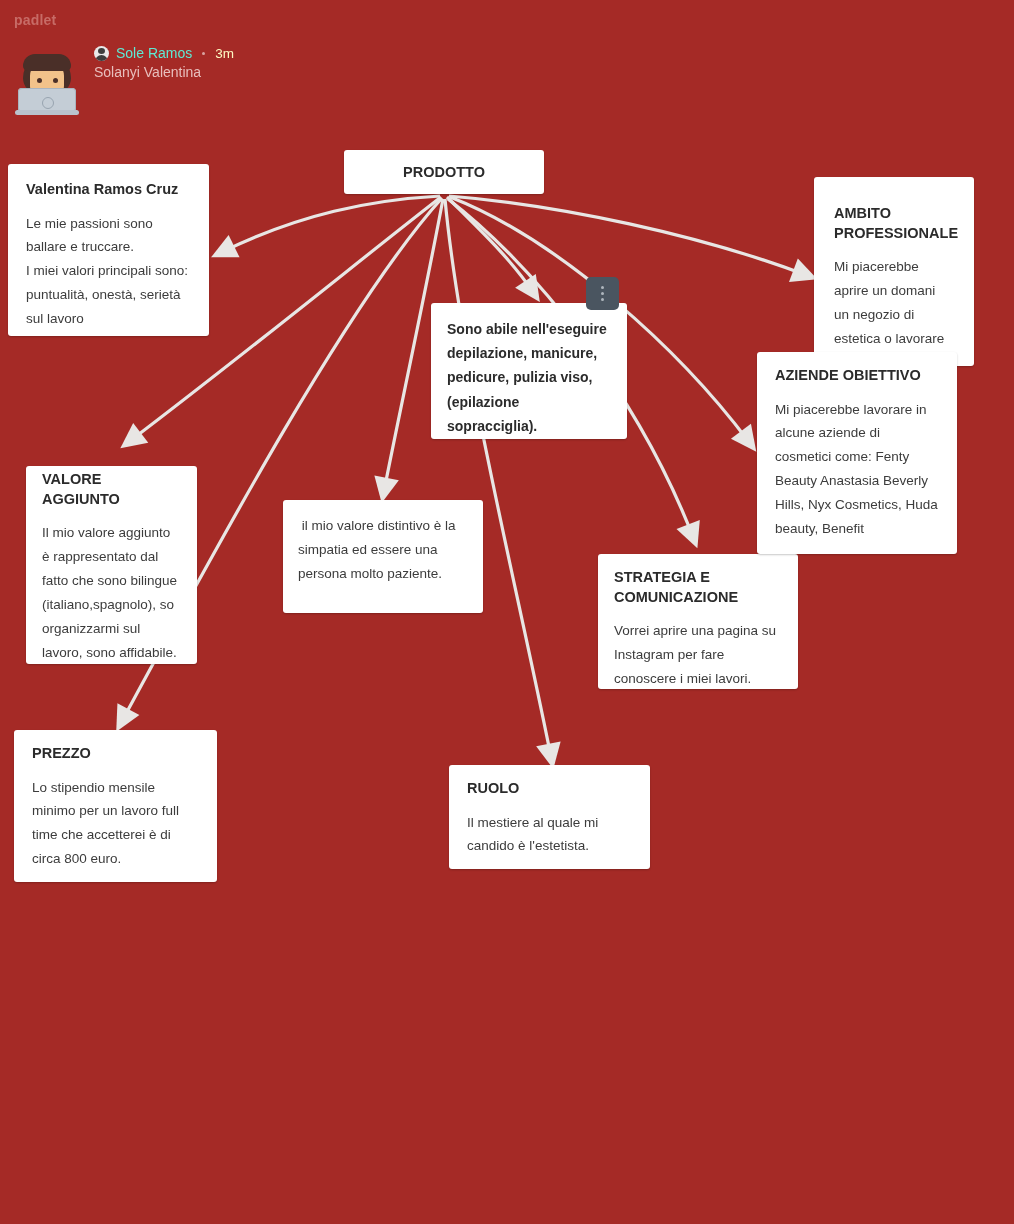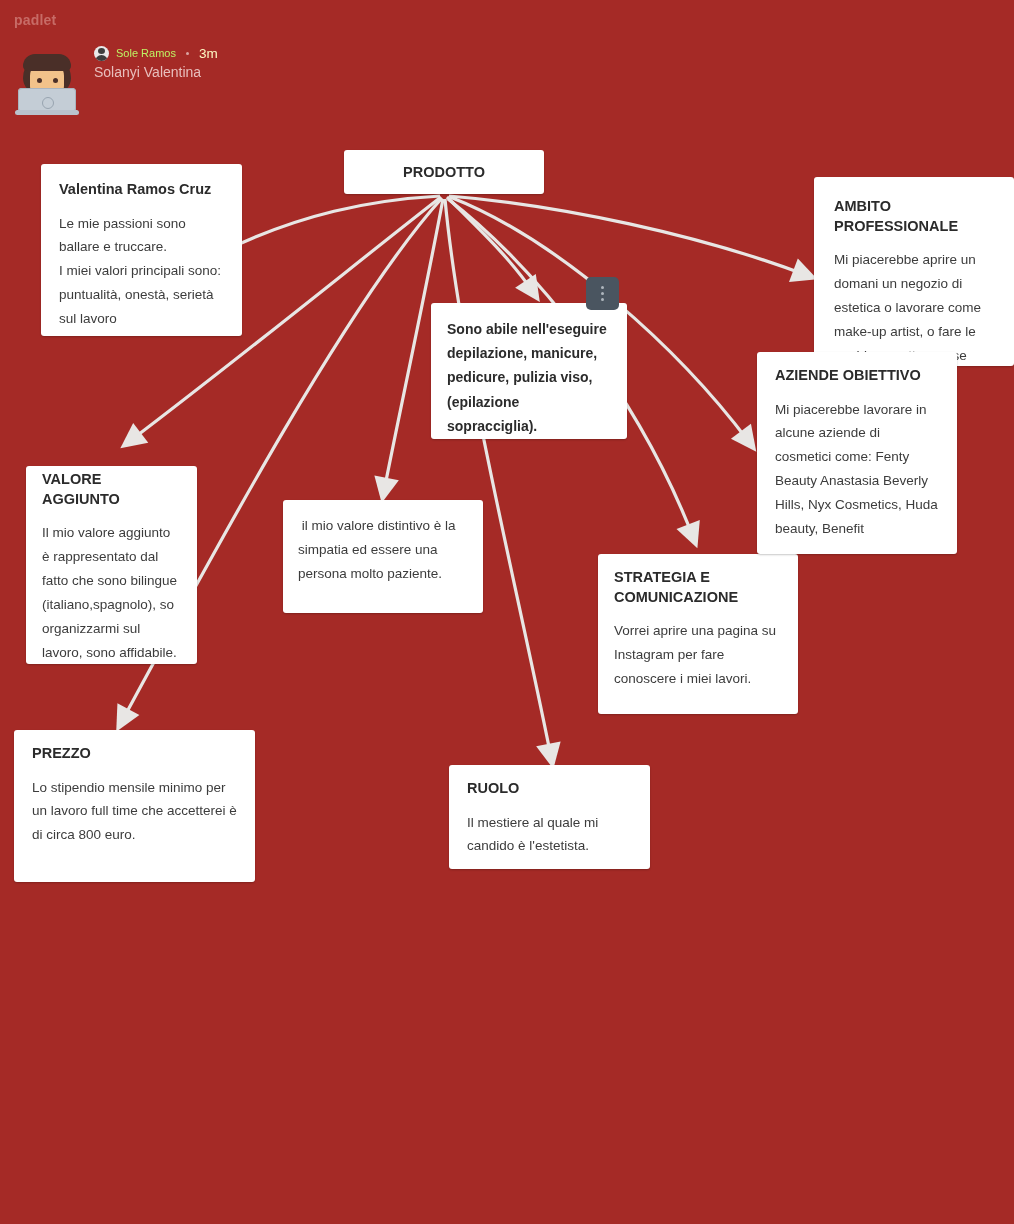--- a/index.html
+++ b/index.html
@@ -125,22 +125,22 @@
   }
   .meta-avatar:after {
     content: "";
     position: absolute;
     left: 1px; top: 9px;
     width: 13px; height: 8px;
     background: #3d3d3d;
     border-radius: 7px 7px 0 0;
   }
   .meta-name {
-    font-size: 11px;
-    color: #bef264;
+    font-size: 14px;
+    color: #5eead4;
   }
   .meta-dot {
     width: 3px; height: 3px;
     border-radius: 50%;
     background: #d9a4a1;
     margin: 0 10px;
   }
   .meta-time {
     font-size: 13.5px;
     color: #fef9c3;
@@ -193,29 +193,29 @@
   }
   .card.bold-body .body {
     font-weight: 700;
     color: #2b2b2b;
     font-size: 14px;
     line-height: 1.73;
   }
   .card.title-only .title { margin-bottom: 0; text-align: center; }
 
   
-  #card-valentina   { left: 8px;   top: 164px; width: 201px; height: 172px; padding: 16px 18px; margin-left: 33px; }
+  #card-valentina   { left: 8px;   top: 164px; width: 201px; height: 172px; padding: 16px 18px; }
   #card-prodotto    { left: 344px; top: 150px; width: 200px; height: 44px;  padding: 13px 16px; }
-  #card-ambito      { left: 814px; top: 177px; width: 200px; height: 189px; padding: 20px 20px; }
+  #card-ambito      { left: 814px; top: 177px; width: 160px; height: 189px; padding: 27px 20px; }
   #card-sono-abile  { left: 431px; top: 303px; width: 196px; height: 136px; padding: 14px 16px; z-index: 3; }
   #card-aziende     { left: 757px; top: 352px; width: 200px; height: 202px; padding: 14px 18px; z-index: 4; }
   #card-valore      { left: 26px;  top: 450px; width: 171px; height: 198px; padding: 4px 16px; z-index: 3; margin-top: 16px; }
   #card-distintivo  { left: 283px; top: 500px; width: 200px; height: 113px; padding: 14px 15px; z-index: 3; }
-  #card-strategia   { left: 598px; top: 554px; width: 200px; height: 160px; padding: 14px 16px; z-index: 3; }
-  #card-prezzo      { left: 14px;  top: 730px; width: 241px; height: 152px; padding: 14px 18px; z-index: 3; }
+  #card-strategia   { left: 598px; top: 554px; width: 200px; height: 135px; padding: 14px 16px; z-index: 3; }
+  #card-prezzo      { left: 14px;  top: 730px; width: 203px; height: 152px; padding: 14px 18px; z-index: 3; }
   #card-ruolo       { left: 449px; top: 765px; width: 201px; height: 104px; padding: 14px 18px; z-index: 3; }
 
   
   #menu-button {
     position: absolute;
     left: 586px;
     top: 277px;
     width: 33px;
     height: 33px;
     border-radius: 5px;

